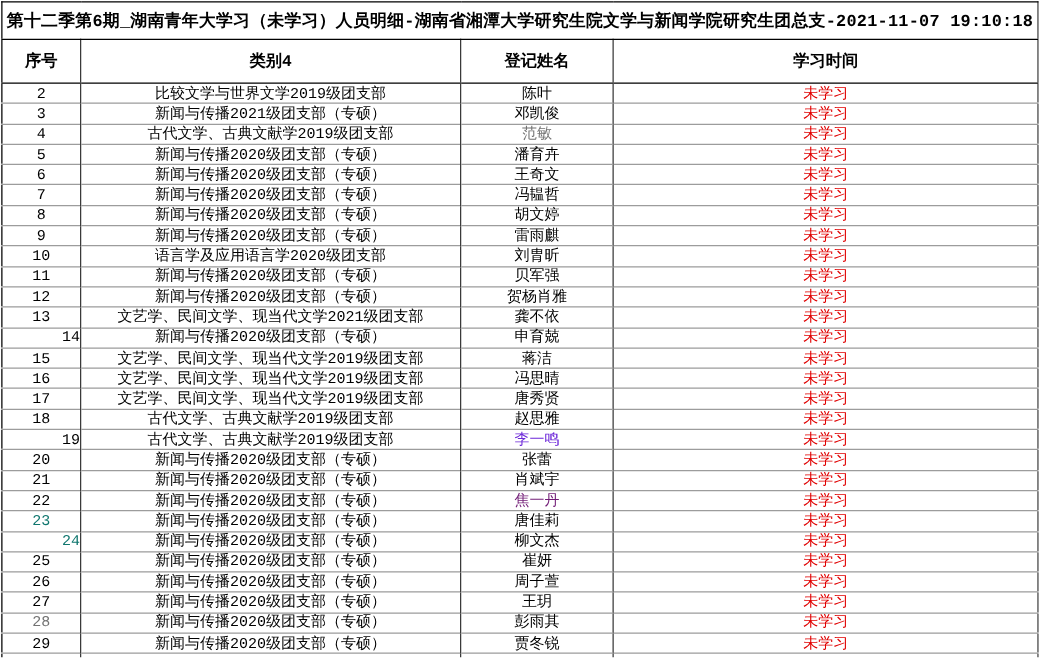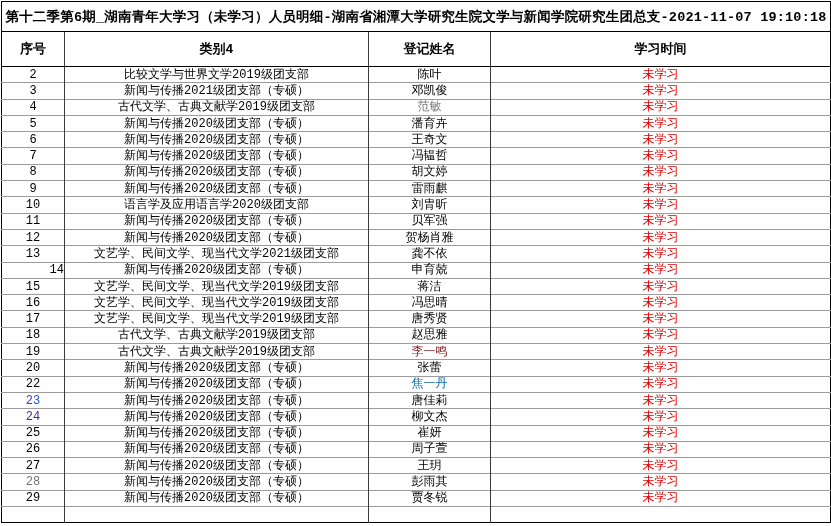--- a/index.html
+++ b/index.html
@@ -150,45 +150,51 @@
           <td style="color: rgb(0, 0, 0);">唐秀贤</td>
           <td style="color: rgb(224, 0, 0);">未学习</td>
         </tr>
         <tr>
           <td style="color: rgb(0, 0, 0);">18</td>
           <td style="color: rgb(0, 0, 0);">古代文学、古典文献学2019级团支部</td>
           <td style="color: rgb(0, 0, 0);">赵思雅</td>
           <td style="color: rgb(224, 0, 0);">未学习</td>
         </tr>
         <tr>
-          <td style="color: rgb(0, 0, 0);">19</td>
+          <td style="color: rgb(0, 0, 0); text-align: right;">19</td>
           <td style="color: rgb(0, 0, 0);">古代文学、古典文献学2019级团支部</td>
-          <td style="color: #7f1d1d;">李一鸣</td>
+          <td style="color: #6d28d9;">李一鸣</td>
           <td style="color: rgb(224, 0, 0);">未学习</td>
         </tr>
         <tr>
           <td style="color: rgb(0, 0, 0);">20</td>
           <td style="color: rgb(0, 0, 0);">新闻与传播2020级团支部（专硕）</td>
           <td style="color: rgb(0, 0, 0);">张蕾</td>
           <td style="color: rgb(224, 0, 0);">未学习</td>
         </tr>
         <tr>
+          <td style="color: rgb(0, 0, 0);">21</td>
+          <td style="color: rgb(0, 0, 0);">新闻与传播2020级团支部（专硕）</td>
+          <td style="color: rgb(0, 0, 0);">肖斌宇</td>
+          <td style="color: rgb(224, 0, 0);">未学习</td>
+        </tr>
+        <tr>
           <td style="color: rgb(0, 0, 0);">22</td>
           <td style="color: rgb(0, 0, 0);">新闻与传播2020级团支部（专硕）</td>
-          <td style="color: #0369a1; margin-left: 36px;">焦一丹</td>
-          <td style="color: rgb(224, 0, 0);">未学习</td>
-        </tr>
-        <tr>
-          <td style="color: #1d4ed8;">23</td>
+          <td style="color: #701a75; margin-left: 36px;">焦一丹</td>
+          <td style="color: rgb(224, 0, 0);">未学习</td>
+        </tr>
+        <tr>
+          <td style="color: #0f766e;">23</td>
           <td style="color: rgb(0, 0, 0);">新闻与传播2020级团支部（专硕）</td>
           <td style="color: rgb(0, 0, 0);">唐佳莉</td>
           <td style="color: rgb(224, 0, 0);">未学习</td>
         </tr>
         <tr>
-          <td style="color: #4c1d95;">24</td>
+          <td style="color: #0f766e; text-align: right;">24</td>
           <td style="color: rgb(0, 0, 0);">新闻与传播2020级团支部（专硕）</td>
           <td style="color: rgb(0, 0, 0);">柳文杰</td>
           <td style="color: rgb(224, 0, 0);">未学习</td>
         </tr>
         <tr>
           <td style="color: rgb(0, 0, 0);">25</td>
           <td style="color: rgb(0, 0, 0);">新闻与传播2020级团支部（专硕）</td>
           <td style="color: rgb(0, 0, 0);">崔妍</td>
           <td style="color: rgb(224, 0, 0);">未学习</td>
         </tr>

